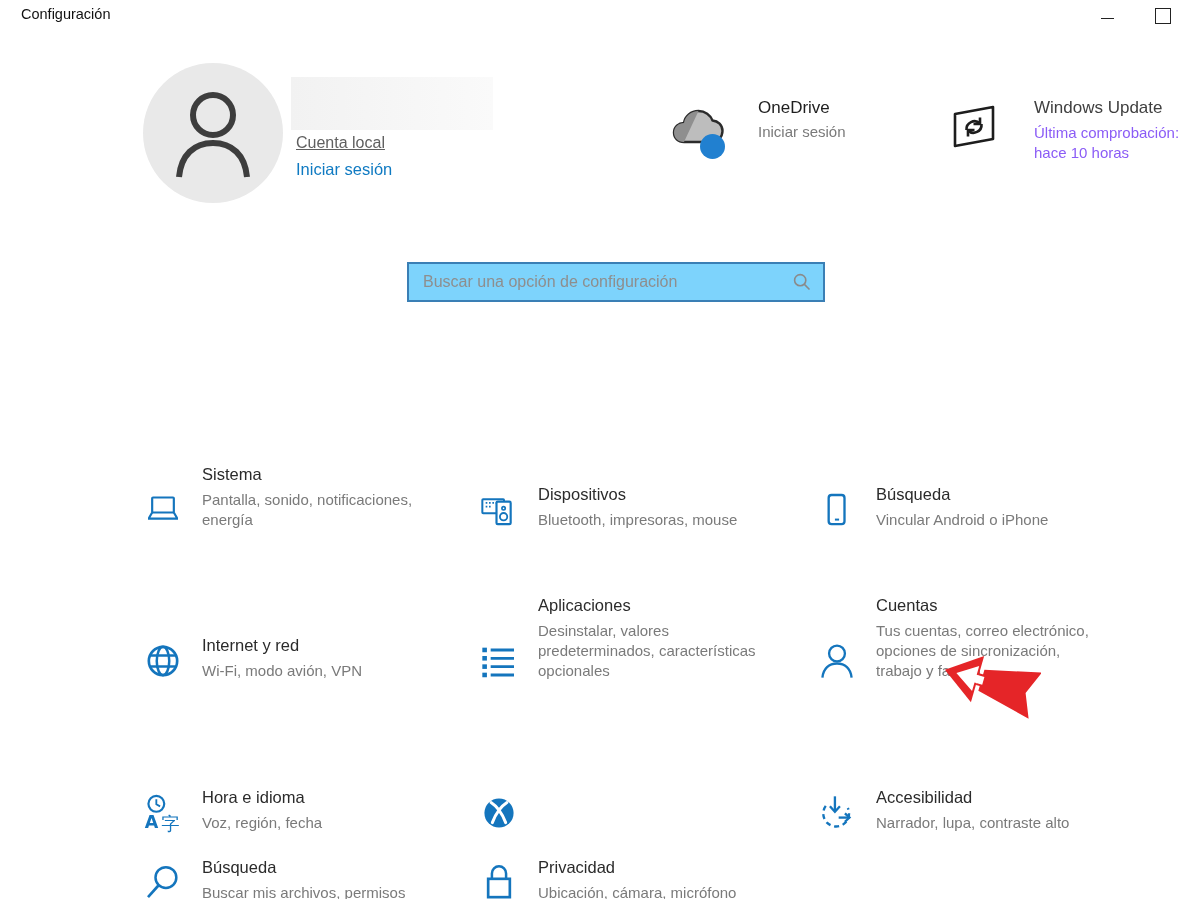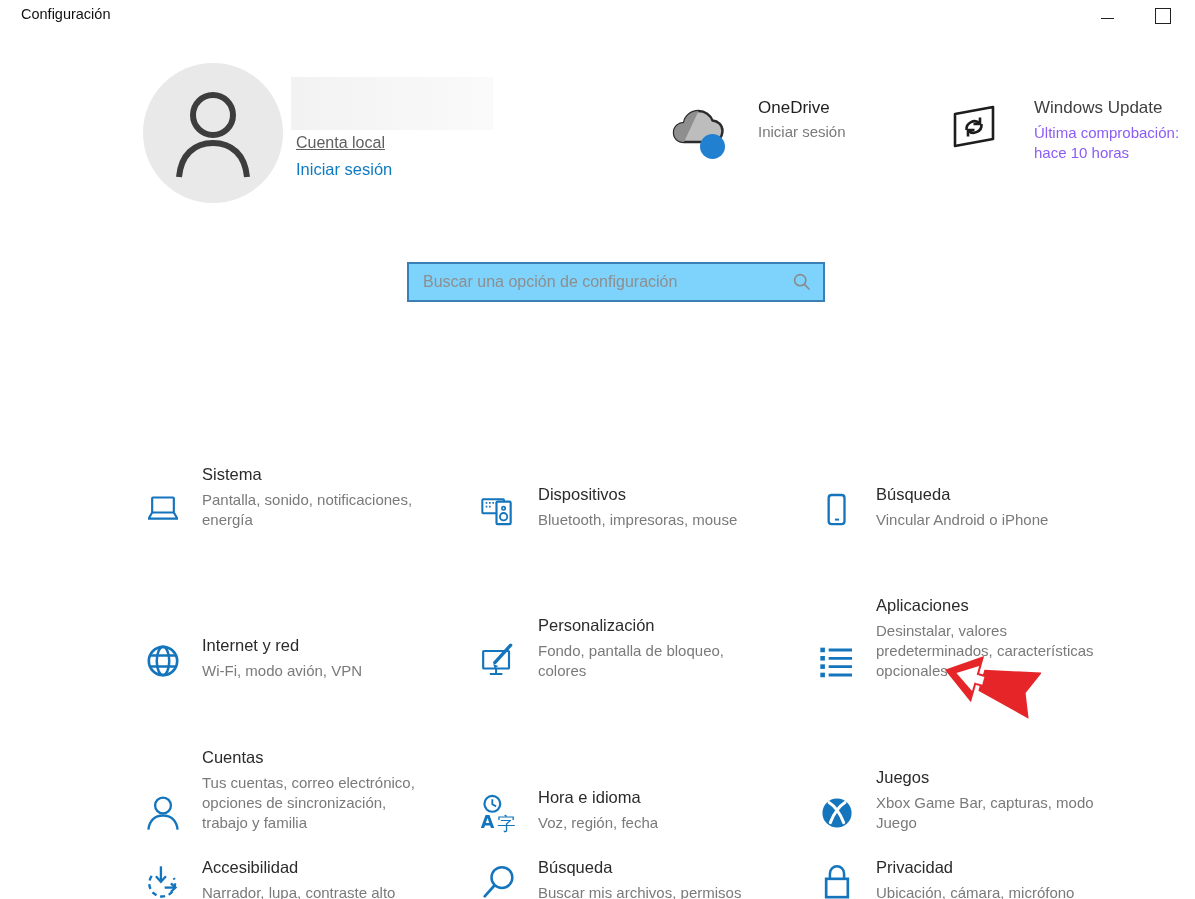--- a/index.html
+++ b/index.html
@@ -209,31 +209,20 @@
       <svg width="40" height="40">
           <use href="#globe-icon"></use>
         </svg>
     </span>
     <div class="tile-text">
       <div class="tile-title">Internet y red</div>
       <div class="tile-sub">Wi-Fi, modo avión, VPN</div>
     </div>
   </div>
 
-  <div class="tile">
-    <span class="tile-icon">
-      <svg width="40" height="40">
-          <use href="#personalization-icon"></use>
-        </svg>
-    </span>
-    <div class="tile-text">
-      <div class="tile-title">Personalización</div>
-      <div class="tile-sub">Fondo, pantalla de bloqueo, colores</div>
-    </div>
-  </div>
 
   <div class="tile">
     <span class="tile-icon">
       <svg width="40" height="40">
           <use href="#apps-icon"></use>
         </svg>
     </span>
     <div class="tile-text">
       <div class="tile-title">Aplicaciones</div>
       <div class="tile-sub">Desinstalar, valores predeterminados, características opcionales</div>
@@ -263,24 +252,20 @@
       <div class="tile-sub">Voz, región, fecha</div>
     </div>
   </div>
 
   <div class="tile">
     <span class="tile-icon">
       <svg width="40" height="40">
           <use href="#xbox-icon"></use>
         </svg>
     </span>
-    <div class="tile-text">
-      <div class="tile-title">Juegos</div>
-      <div class="tile-sub">Xbox Game Bar, capturas, modo Juego</div>
-    </div>
   </div>
 
   <div class="tile">
     <span class="tile-icon">
       <svg width="40" height="40">
           <use href="#accessibility-icon"></use>
         </svg>
     </span>
     <div class="tile-text">
       <div class="tile-title">Accesibilidad</div>

